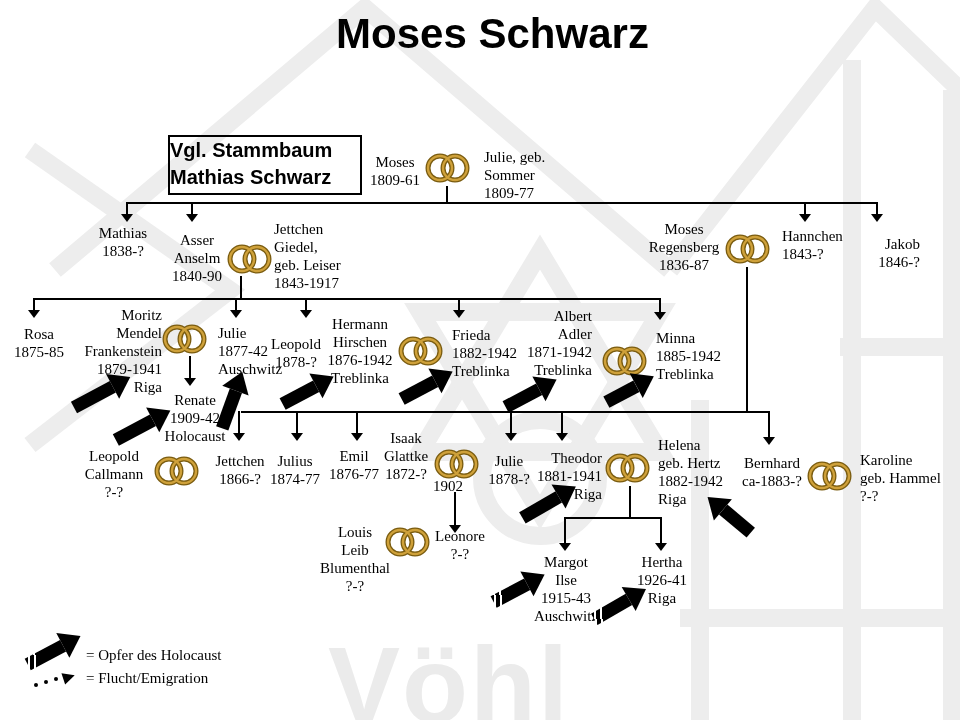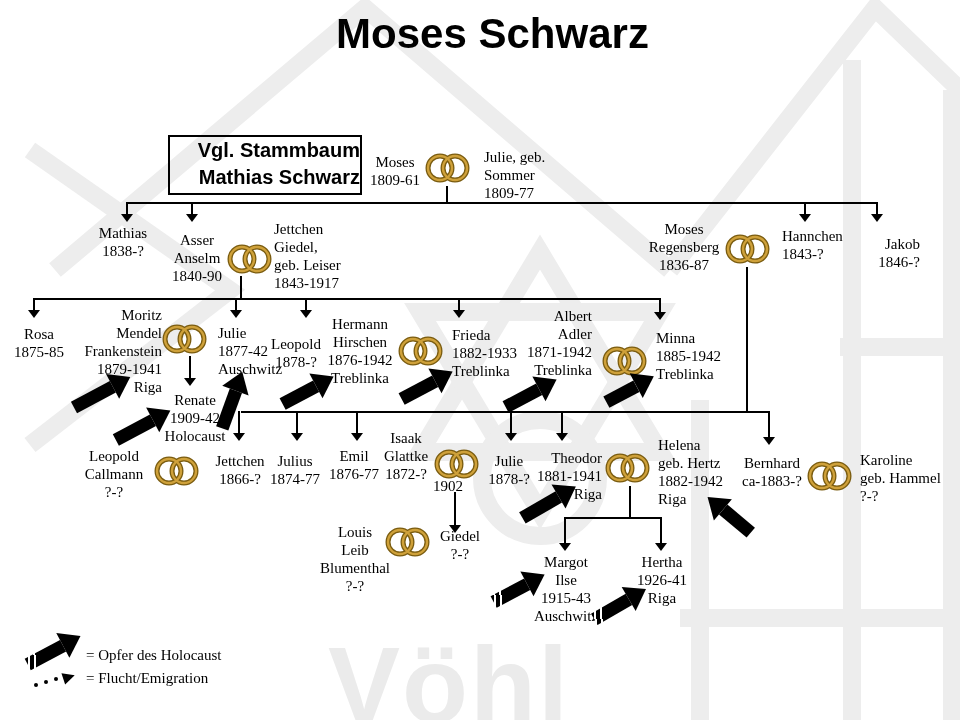--- a/index.html
+++ b/index.html
@@ -9,21 +9,21 @@
   #wm{position:absolute;left:0;top:0;z-index:0;}
   .wmtext{position:absolute;z-index:0;font-family:"Liberation Sans",sans-serif;
           font-weight:bold;color:#ebebeb;letter-spacing:2px;}
   
   #title{position:absolute;left:0;right:0;top:10px;text-align:center;z-index:2;
          font-family:Liberation Sans, sans-serif;font-weight:bold;font-size:42px;letter-spacing:0px;padding-left:25px;}
   
   #notebox{position:absolute;left:168px;top:135px;width:190px;height:56px;border:2px solid #000;
            z-index:2;background:rgba(255,255,255,.0);
            font-family:"Liberation Sans",sans-serif;font-weight:600;font-size:20px;
-           line-height:27px;text-align:right;white-space:pre-line;}
+           line-height:27px;text-align:left;white-space:pre-line;}
   
   .person{position:absolute;z-index:2;font-size:15px;line-height:18px;white-space:pre-line;}
   
   .hl{position:absolute;background:#000;height:2px;z-index:1;}
   .vl{position:absolute;background:#000;width:2px;z-index:1;}
   .drop{position:absolute;width:2px;background:#000;z-index:1;}
   .drop .head{position:absolute;left:-5px;bottom:-8px;width:0;height:0;
               border-left:6px solid transparent;border-right:6px solid transparent;
               border-top:8px solid #000;}
   
@@ -242,21 +242,21 @@
   <div class="person" style="left:218px;top:324px;width:68px;text-align:left;">Julie
 1877-42
 Auschwitz</div>
   <div class="person" style="left:264px;top:335px;width:64px;text-align:center;">Leopold
 1878-?</div>
   <div class="person" style="left:325px;top:315px;width:70px;text-align:center;">Hermann
 Hirschen
 1876-1942
 Treblinka</div>
   <div class="person" style="left:452px;top:326px;width:70px;text-align:left;">Frieda
-1882-1933
+1882-1942
 Treblinka</div>
   <div class="person" style="left:518px;top:307px;width:74px;text-align:right;">Albert
 Adler
 1871-1942
 Treblinka</div>
   <div class="person" style="left:656px;top:329px;width:74px;text-align:left;">Minna
 1885-1942
 Treblinka</div>
 
   <div class="person" style="left:158px;top:391px;width:74px;text-align:center;">Renate
@@ -287,21 +287,21 @@
   <div class="person" style="left:728px;top:454px;width:72px;text-align:center;margin-left:8px;">Bernhard
 ca-1883-?</div>
   <div class="person" style="left:860px;top:451px;width:92px;text-align:left;">Karoline
 geb. Hammel
 ?-?</div>
 
   <div class="person" style="left:316px;top:523px;width:78px;text-align:center;">Louis
 Leib
 Blumenthal
 ?-?</div>
-  <div class="person" style="left:430px;top:527px;width:60px;text-align:center;">Giedel
+  <div class="person" style="left:430px;top:527px;width:60px;text-align:center;">Leonore
 ?-?</div>
   <div class="person" style="left:528px;top:553px;width:76px;text-align:center;">Margot
 Ilse
 1915-43
 Auschwitz</div>
   <div class="person" style="left:628px;top:553px;width:68px;text-align:center;">Hertha
 1926-41
 Riga</div>
 
   <div class="harrow" style="left:102px;top:392px;width:64px;transform:translate(-50%,-50%) rotate(-28deg);">

